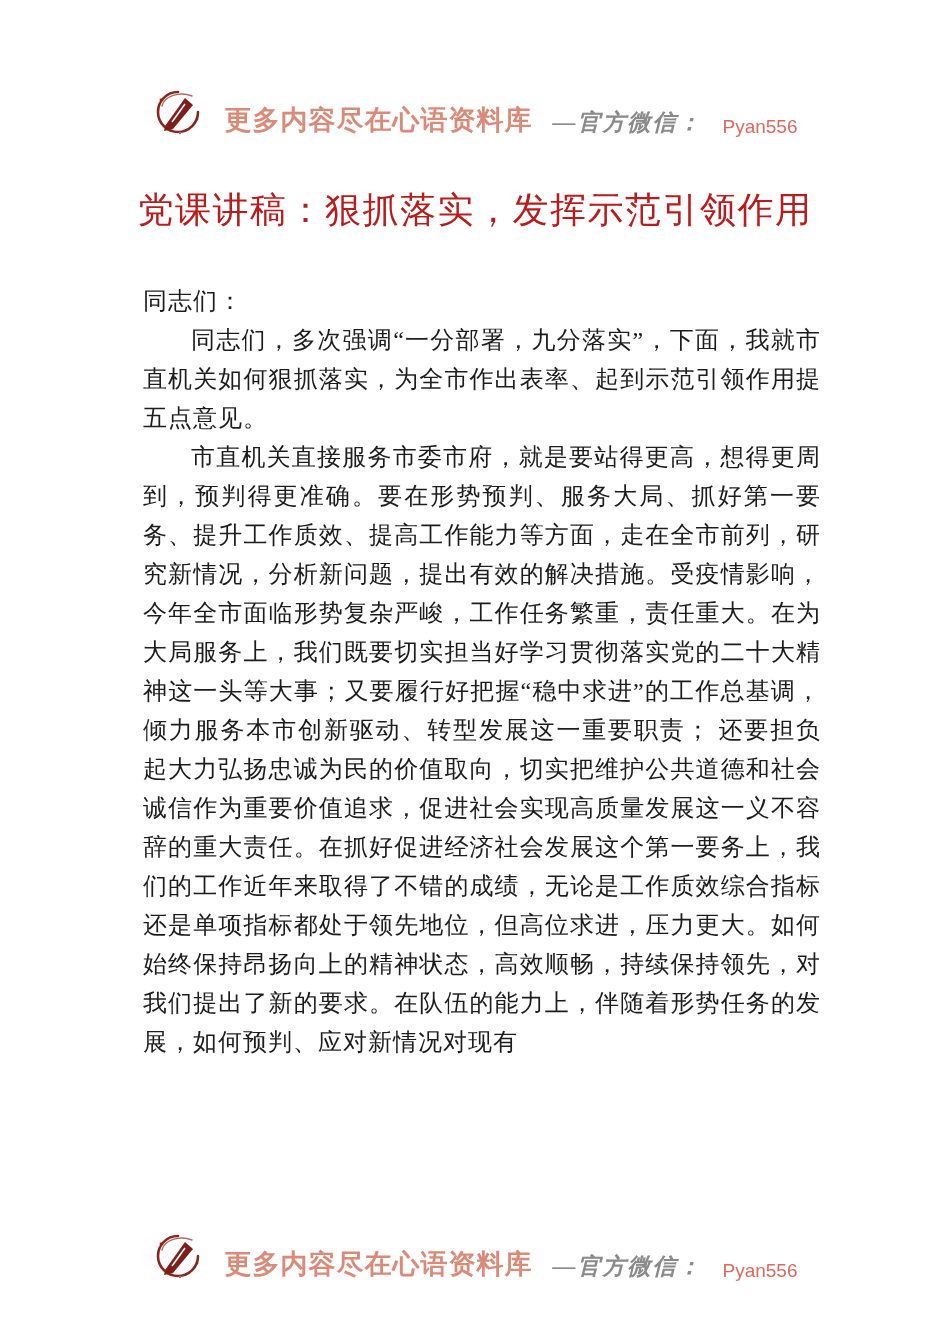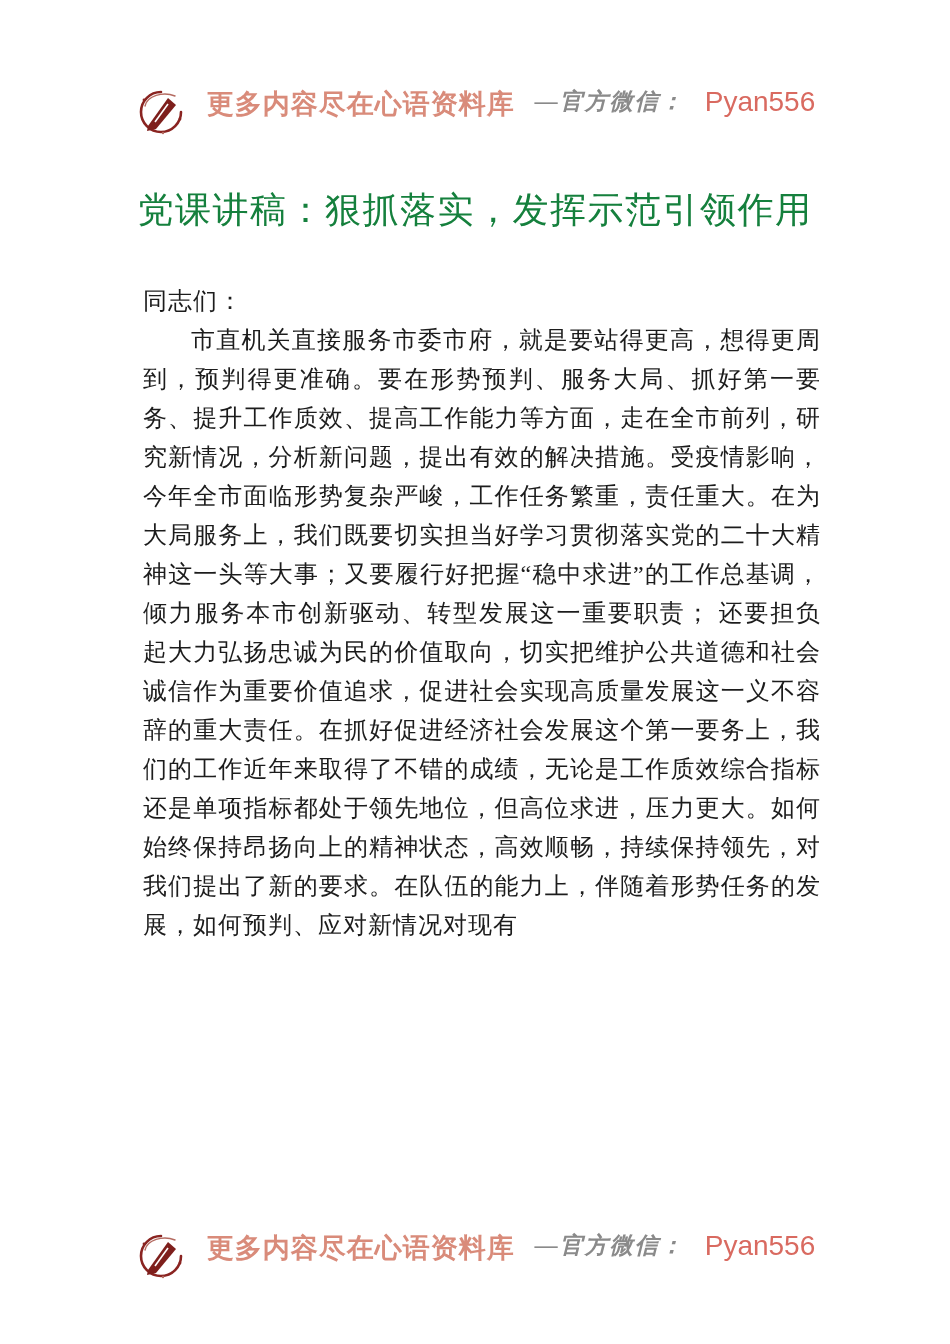--- a/index.html
+++ b/index.html
@@ -7,21 +7,21 @@
     position: relative;
     width: 950px;
     height: 1344px;
     background: #ffffff;
     overflow: hidden;
     font-family: "Liberation Serif", "DejaVu Serif", serif;
   }
   
   .watermark {
     display: flex;
-    align-items: flex-start;
+    align-items: flex-end;
     justify-content: center;
     gap: 20px;
     width: 100%;
   }
   .watermark.top { position: absolute; top: 86px; left: 0; }
   .watermark.bottom { position: absolute; top: 1230px; left: 0; }
   .wm-logo { width: 52px; height: 52px; flex: 0 0 auto; }
   .wm-main {
     font-size: 27px;
     font-weight: bold;
@@ -32,36 +32,36 @@
   .wm-label {
     font-size: 23px;
     font-style: italic;
     font-weight: bold;
     color: var(--wm-label, #8a8a8a);
     letter-spacing: 2px;
     white-space: nowrap;
   }
   .wm-id {
     font-family: "Liberation Sans", "DejaVu Sans", sans-serif;
-    font-size: 28px;
+    font-size: 19px;
     color: var(--wm-id, #d96a60);
     white-space: nowrap;
   }
   
   .doc-title {
     position: absolute;
     top: 186px;
     left: 0;
     width: 100%;
     margin: 0;
     text-align: center;
     font-size: 36px;
     font-weight: normal;
     letter-spacing: 1.5px;
-    color: #15803d;
+    color: #b91c1c;
     font-family: "Liberation Serif", "DejaVu Serif", serif;
   }
   .doc-body {
     position: absolute;
     top: 282px;
     left: 143px;
     width: 678px;
   }
   .doc-body p {
     margin: 0;
@@ -100,20 +100,21 @@
     </span>
     <span class="wm-main">更多内容尽在心语资料库</span>
     <span class="wm-label">—官方微信：</span>
     <span class="wm-id">Pyan556</span>
   </div>
 
   <h1 class="doc-title">党课讲稿：狠抓落实，发挥示范引领作用</h1>
 
   <main class="doc-body" id="doc-body">
       <p class="salutation">同志们：</p>
+      <p class="body">同志们，多次强调“一分部署，九分落实”，下面，我就市直机关如何狠抓落实，为全市作出表率、起到示范引领作用提五点意见。</p>
       <p class="body">市直机关直接服务市委市府，就是要站得更高，想得更周到，预判得更准确。要在形势预判、服务大局、抓好第一要务、提升工作质效、提高工作能力等方面，走在全市前列，研究新情况，分析新问题，提出有效的解决措施。受疫情影响，今年全市面临形势复杂严峻，工作任务繁重，责任重大。在为大局服务上，我们既要切实担当好学习贯彻落实党的二十大精神这一头等大事；又要履行好把握“稳中求进”的工作总基调，倾力服务本市创新驱动、转型发展这一重要职责； 还要担负起大力弘扬忠诚为民的价值取向，切实把维护公共道德和社会诚信作为重要价值追求，促进社会实现高质量发展这一义不容辞的重大责任。在抓好促进经济社会发展这个第一要务上，我们的工作近年来取得了不错的成绩，无论是工作质效综合指标还是单项指标都处于领先地位，但高位求进，压力更大。如何始终保持昂扬向上的精神状态，高效顺畅，持续保持领先，对我们提出了新的要求。在队伍的能力上，伴随着形势任务的发展，如何预判、应对新情况对现有</p>
     </main>
 
   <div class="watermark bottom">
     <span class="wm-logo">
       <svg viewBox="0 0 52 52" width="52" height="52" aria-hidden="true">
         <path d="M26 6 A20 20 0 1 0 46 26" fill="none" stroke="#8a2421" stroke-width="2.6" stroke-linecap="round"></path>
         <path d="M40 10 A20 14 0 0 0 10 20" fill="none" stroke="#b46a60" stroke-width="1.4" stroke-linecap="round"></path>
         <path d="M13 40 L33 12 L41 19 L21 43 L12 45 Z" fill="#7e1f1c"></path>
         <path d="M20 36 L33 18" stroke="#ffffff" stroke-width="1.6"></path>

